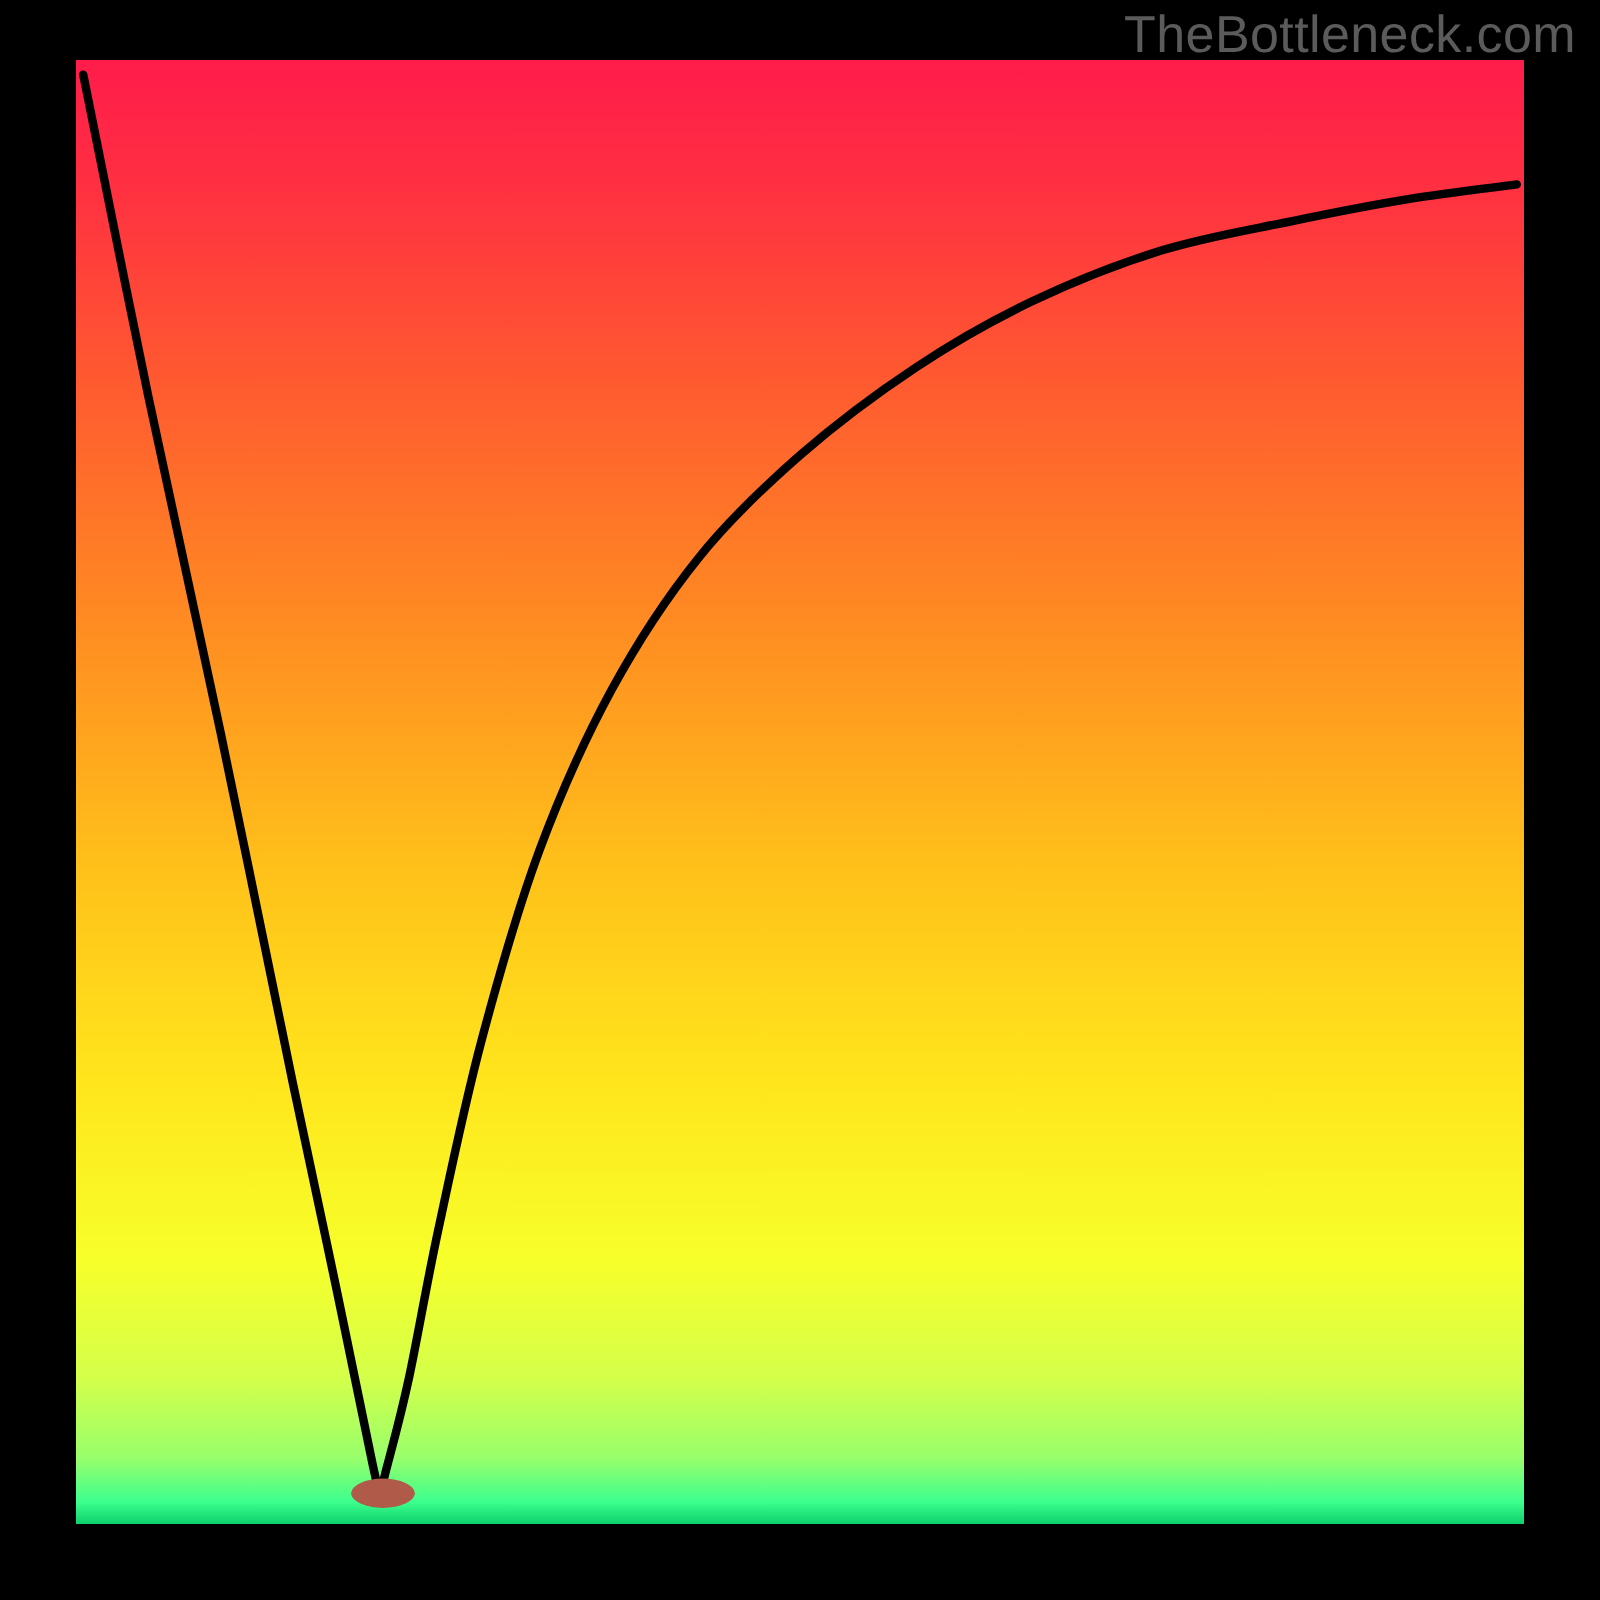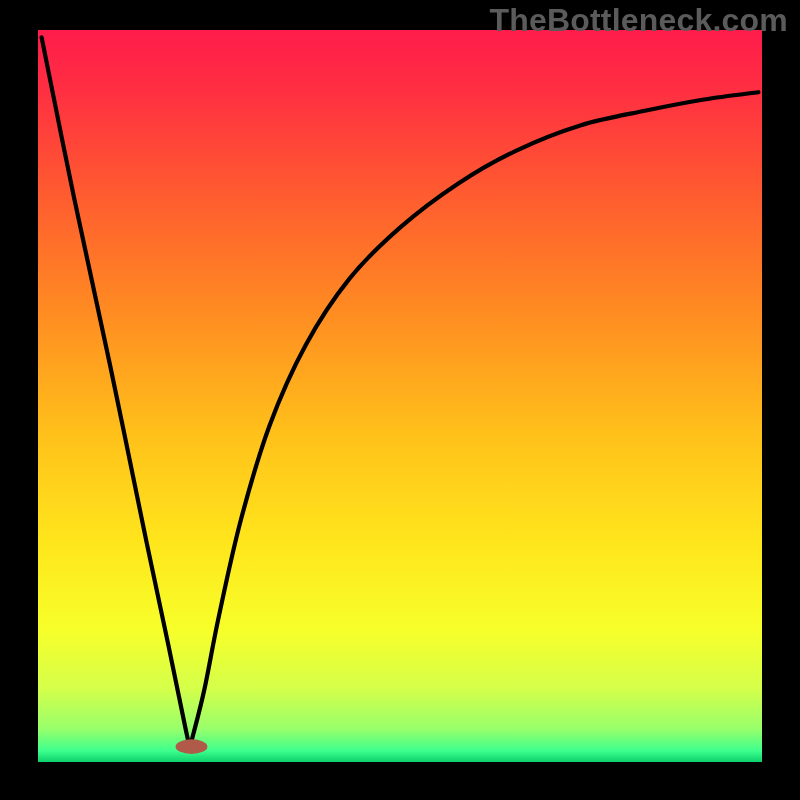--- a/index.html
+++ b/index.html
@@ -15,22 +15,22 @@
     position: relative;
     width: 800px;
     height: 800px;
     background: #000;
   }
   .watermark {
     position: absolute;
     top: 2px;
     right: 12px;
     color: #5b5b5b;
-    font-size: 32px;
-    font-weight: 700;
+    font-size: 26px;
+    font-weight: 400;
     letter-spacing: 0.2px;
     z-index: 20;
   }
   svg {
     display: block;
   }
 </style>
 </head>
 <body>
 

